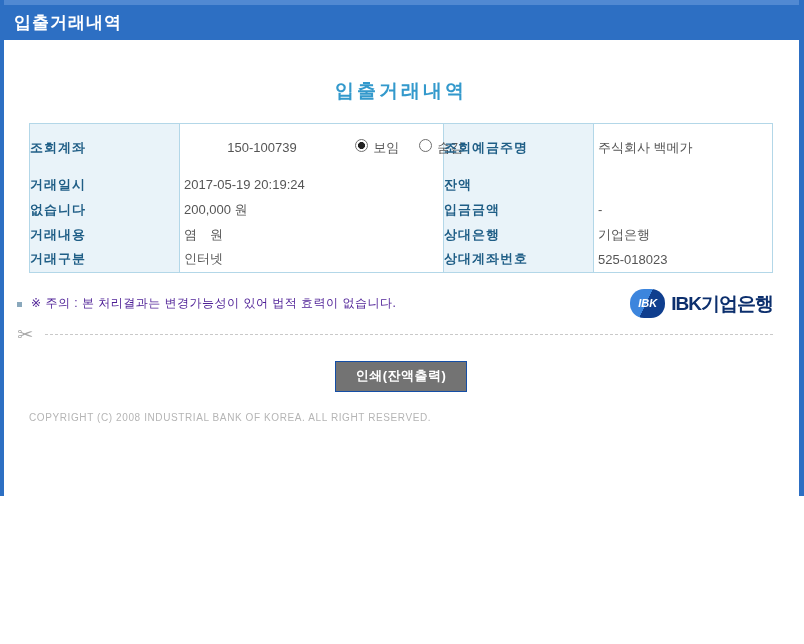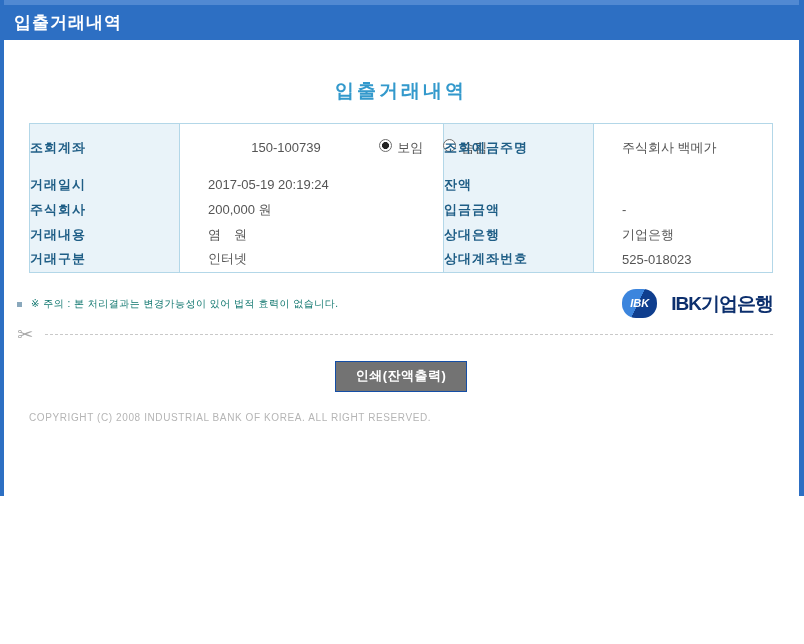--- a/index.html
+++ b/index.html
@@ -32,43 +32,43 @@
     width: 100%; border-collapse: collapse; table-layout: fixed;
     font-size: 13px; margin-top: 25px;
     border: 1px solid #b3d7e8;
   }
   .tx-table td { height: 25px; border-left: 1px solid #b3d7e8; }
   .tx-table td:first-child { border-left: none; }
   .cell-label {
     background: #e9f3f9; color: #1f5e86; font-weight: bold;
     text-align: left; letter-spacing: 1px;
   }
-  .cell-value { color: #555555; padding-left: 28px; white-space: pre; }
+  .cell-value { color: #555555; padding-left: 4px; white-space: pre; }
   .acct-num { display: inline-block; width: 128px; color: #555555; }
 
   .radio-option { display: inline-flex; align-items: flex-start; margin-right: 20px; cursor: pointer; }
   .radio {
     width: 13px; height: 13px; border: 1px solid #6e6e6e; border-radius: 50%;
     background: #ffffff; display: inline-block; margin-right: 5px;
   }
   .radio.checked { background: radial-gradient(circle, #222222 3.2px, #ffffff 3.8px); }
   .radio-label { color: #555555; }
 
   
   .notice-row { display: flex; align-items: center; height: 42px; margin: 10px 0 0 -12px; }
   .bullet { width: 5px; height: 5px; background: #8aa8bc; margin: 1px 9px 0 0; flex: none; }
-  .notice-text { color: #0f766e; font-size: 10px; letter-spacing: 0.5px; }
+  .notice-text { color: #4c1d95; font-size: 12px; letter-spacing: 0.5px; }
   .ibk-logo { margin-left: auto; display: flex; align-items: center; }
   .ibk-mark {
     width: 35px; height: 29px; border-radius: 14px;
     background: linear-gradient(115deg, #3c85dd 47%, #0f3e8e 47%);
     color: #ffffff; font-size: 11px; font-weight: bold; font-style: italic;
     text-align: center; line-height: 29px; letter-spacing: 0;
   }
-  .ibk-text { color: #0c2f6d; font-size: 19px; font-weight: bold; margin-left: 14px; letter-spacing: -1px; }
+  .ibk-text { color: #0c2f6d; font-size: 19px; font-weight: bold; margin-left: 6px; letter-spacing: -1px; }
 
   
   .cut-line { display: flex; align-items: center; margin: 0 0 0 -12px; height: 20px; }
   .scissors { color: #a8a8a8; font-size: 19px; margin-right: 12px; line-height: 1; }
   .dashes { flex: 1; border-top: 1px dashed #c9c9c9; height: 0; }
 
   
   .button-row { display: flex; justify-content: center; gap: 7px; margin-top: 16px; }
   button {
     height: 31px; font-size: 13px; font-weight: bold; padding: 0 20px;
@@ -113,21 +113,21 @@
           <td class="cell-label">조회예금주명</td>
           <td class="cell-value">주식회사 백메가</td>
         </tr>
         <tr>
           <td class="cell-label">거래일시</td>
           <td class="cell-value">2017-05-19 20:19:24</td>
           <td class="cell-label">잔액</td>
           <td class="cell-value"></td>
         </tr>
         <tr>
-          <td class="cell-label">주식회사</td>
+          <td class="cell-label">없습니다</td>
           <td class="cell-value">200,000 원</td>
           <td class="cell-label">입금금액</td>
           <td class="cell-value">-</td>
         </tr>
         <tr>
           <td class="cell-label">거래내용</td>
           <td class="cell-value">염　원</td>
           <td class="cell-label">상대은행</td>
           <td class="cell-value">기업은행</td>
         </tr>

